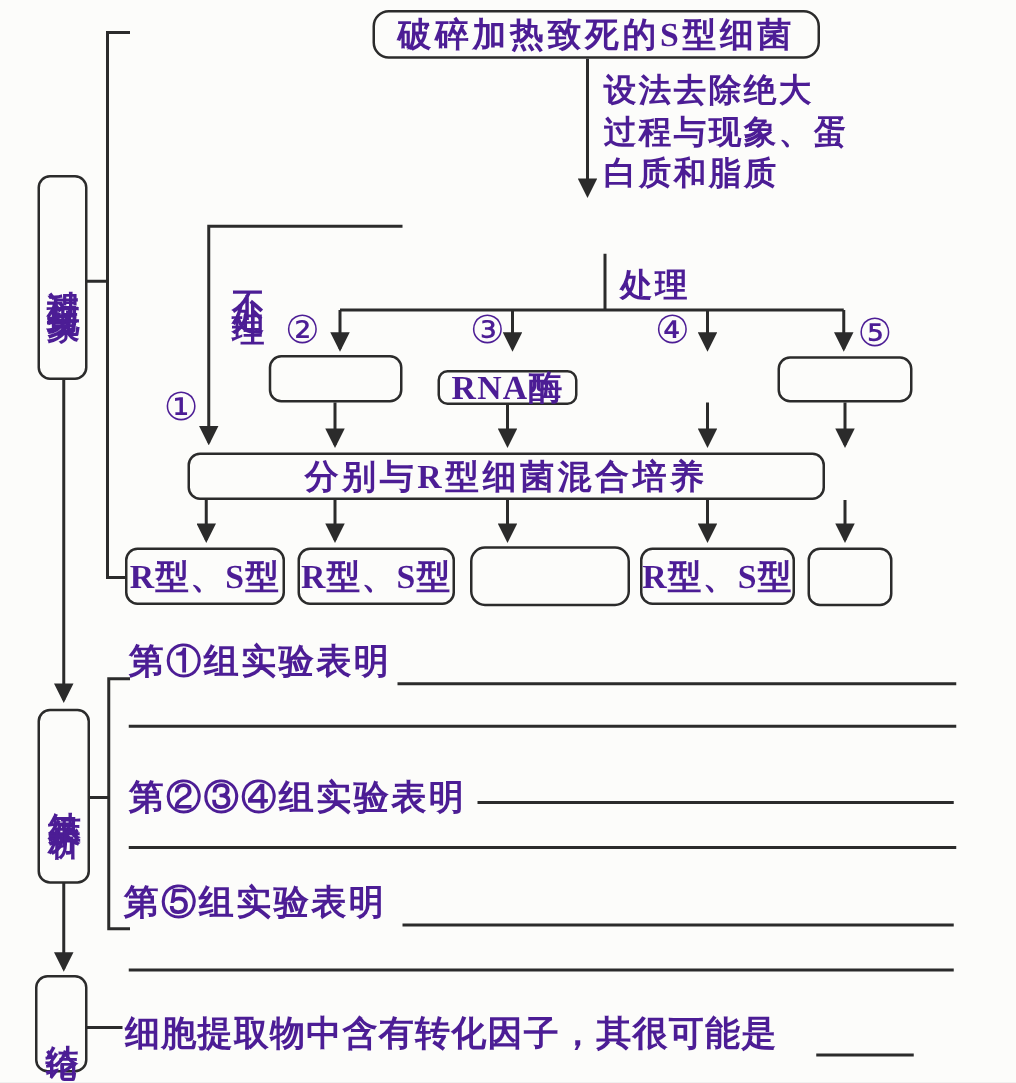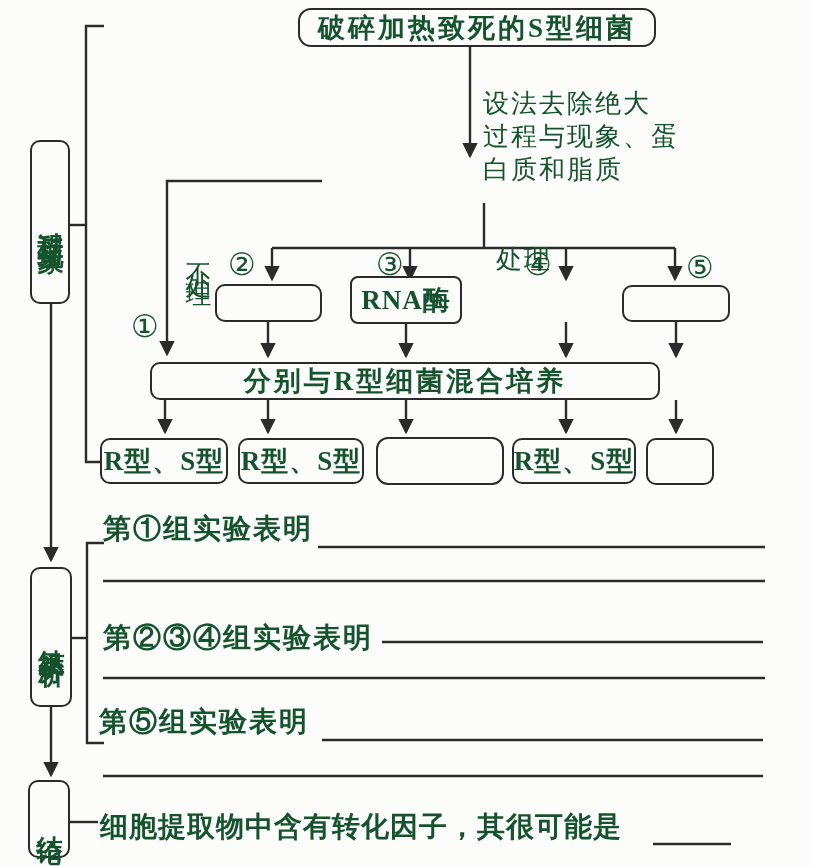--- a/index.html
+++ b/index.html
@@ -1,33 +1,33 @@
 <!DOCTYPE html>
 <html><head>
 <meta charset="utf-8">
 <style>
   html,body{margin:0;padding:0;background:#e8e8e6;}
   #canvas{
     position:relative;width:813px;height:866px;background:#fcfcfa;
-    font-family:"Liberation Serif","DejaVu Serif",serif;color:#14532d;
+    font-family:"Liberation Serif","DejaVu Serif",serif;color:#4c1d95;
     overflow:hidden;
   }
   .box{
     position:absolute;border:2.5px solid #2b2b2b;border-radius:10px;
     display:flex;align-items:center;justify-content:center;
     font-size:27px;font-weight:600;letter-spacing:3px;background:#fcfcfa;
     box-sizing:border-box;white-space:nowrap;
   }
   .vbox{
     writing-mode:vertical-rl;text-orientation:upright;
     letter-spacing:4px;line-height:1;padding:6px 0;
   }
   .lbl{
-    position:absolute;font-size:26px;font-weight:400;letter-spacing:2px;
-    white-space:nowrap;line-height:33px;margin-top:31px;
+    position:absolute;font-size:26px;font-weight:700;letter-spacing:2px;
+    white-space:nowrap;line-height:33px;
   }
   .vlbl{
     writing-mode:vertical-rl;text-orientation:upright;letter-spacing:9px;
   }
   .num{
     position:absolute;font-size:31px;font-weight:400;letter-spacing:0;
     font-family:"DejaVu Sans","Liberation Serif",serif;line-height:1;
   }
   .qline{
     position:absolute;font-size:28px;font-weight:600;letter-spacing:2px;
@@ -95,21 +95,21 @@
   <div class="lbl vlbl" style="left:182px;top:212px;height:112px;">不处理</div>
   <div class="lbl" style="left:496px;top:212px;">处理</div>
 
   <div class="num" style="left:131px;top:311px;">①</div>
   <div class="num" style="left:228px;top:249px;">②</div>
   <div class="num" style="left:376px;top:249px;">③</div>
   <div class="num" style="left:524px;top:249px;">④</div>
   <div class="num" style="left:686px;top:252px;">⑤</div>
 
   <div class="box" style="left:215px;top:284px;width:107px;height:38px;"></div>
-  <div class="box" style="left:350px;top:276px;width:112px;height:48px;border-radius:8px;letter-spacing:1px;">RNA酶</div>
+  <div class="box" style="left:350px;top:296px;width:112px;height:28px;border-radius:8px;letter-spacing:1px;">RNA酶</div>
   <div class="box" style="left:622px;top:285px;width:108px;height:37px;"></div>
 
   <div class="box" style="left:150px;top:362px;width:510px;height:38px;">分别与R型细菌混合培养</div>
 
   <div class="box" style="left:100px;top:438px;width:128px;height:46px;letter-spacing:1px;">R型、S型</div>
   <div class="box" style="left:238px;top:438px;width:126px;height:46px;letter-spacing:1px;">R型、S型</div>
   <div class="box" style="left:376px;top:437px;width:128px;height:48px;border-radius:12px;"></div>
   <div class="box" style="left:512px;top:438px;width:124px;height:46px;letter-spacing:1px;">R型、S型</div>
   <div class="box" style="left:646px;top:438px;width:68px;height:47px;"></div>
 

